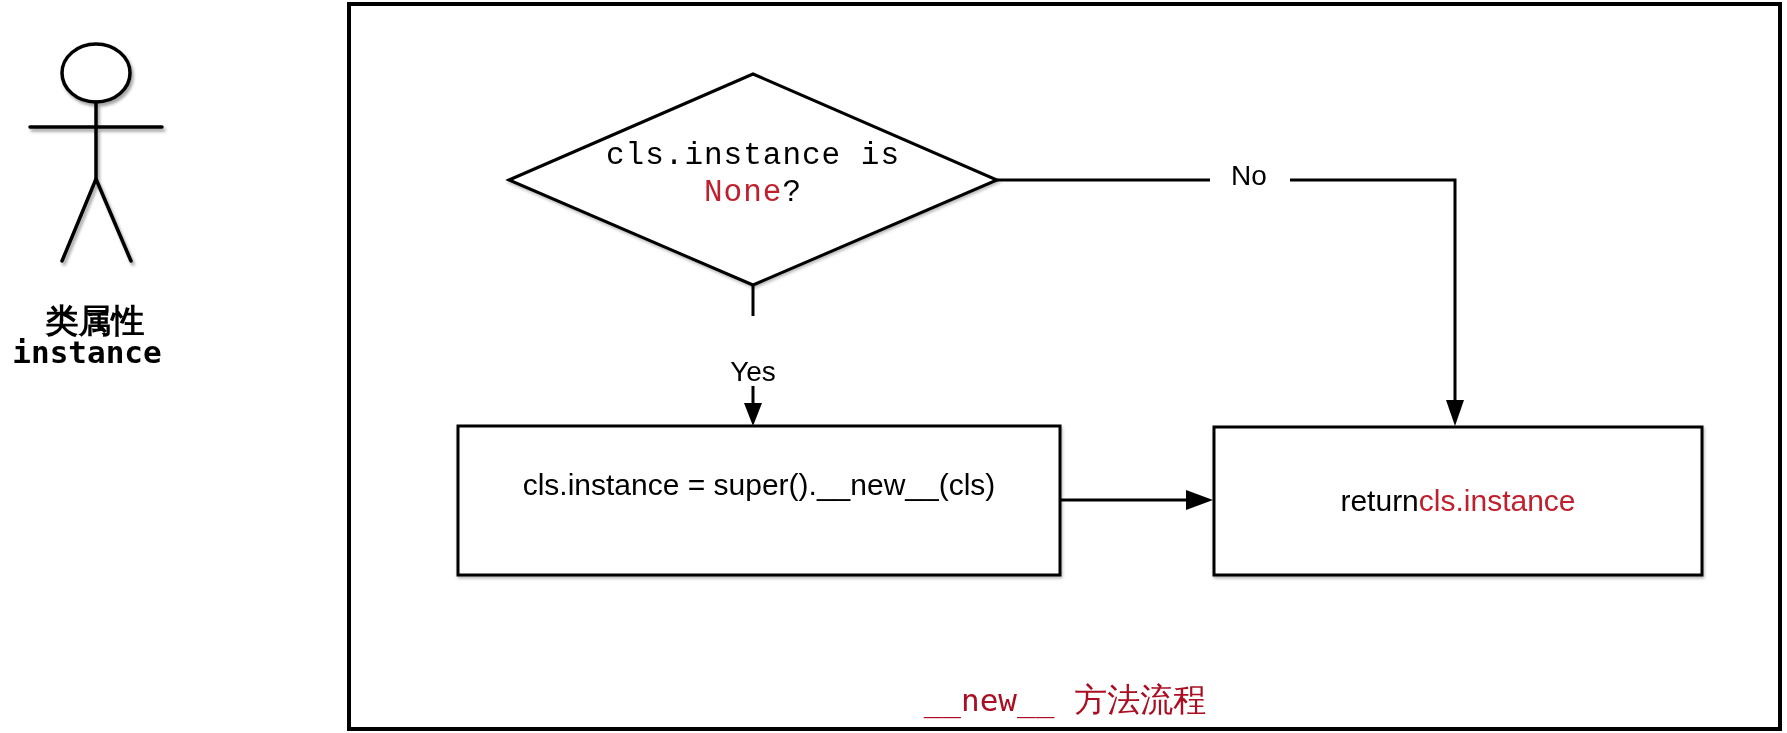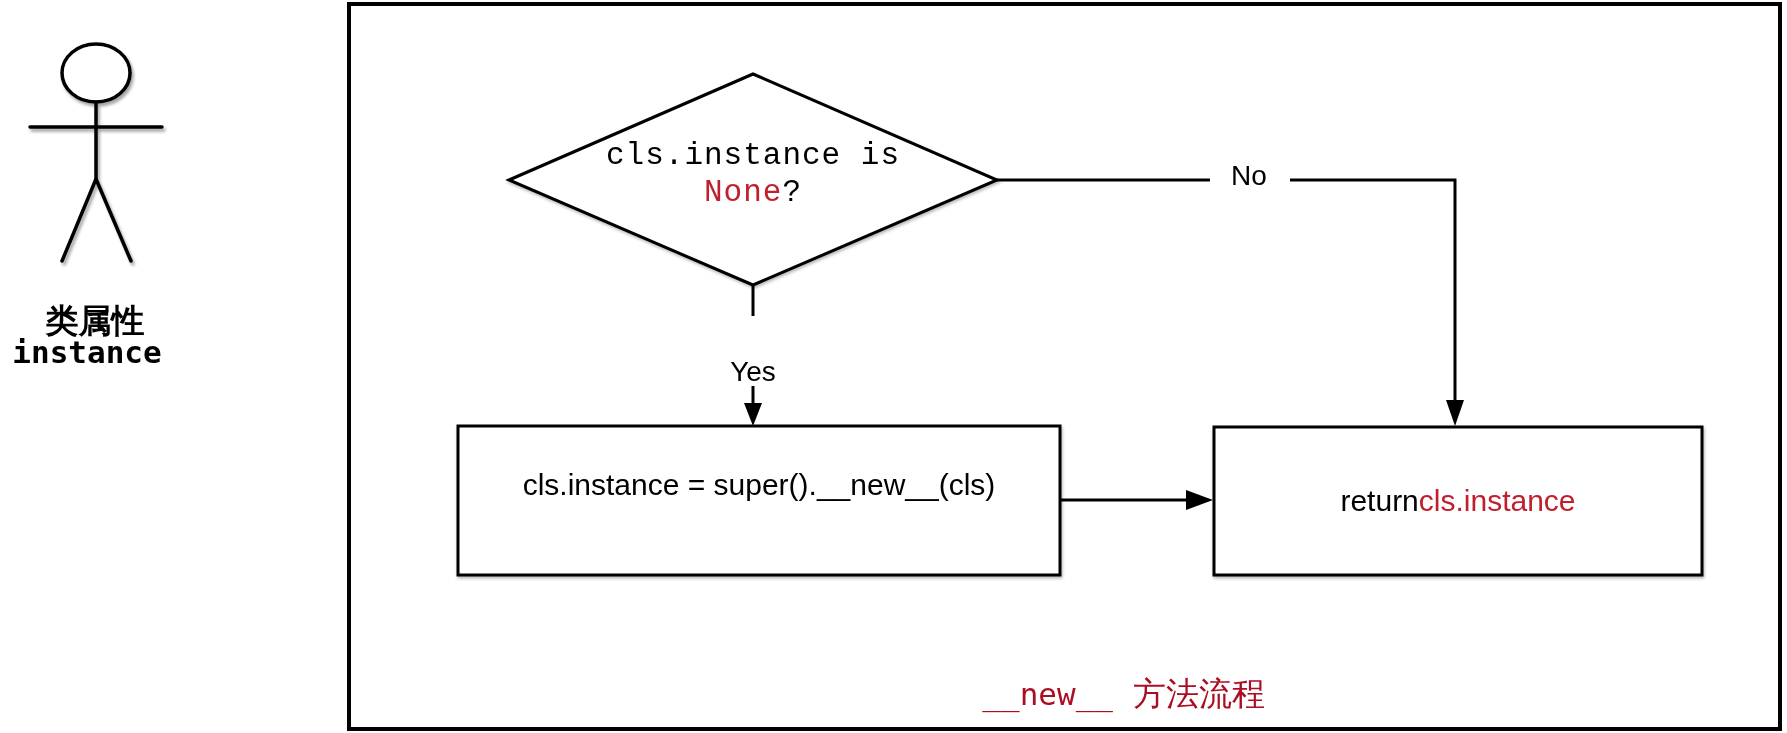--- a/index.html
+++ b/index.html
@@ -64,22 +64,22 @@
     font-size: 30px;
     font-family: "Liberation Sans", sans-serif;
     white-space: nowrap;
   }
   .process-text { left: 458px; top: 410px; width: 602px; height: 149px; }
   .return-text  { left: 1214px; top: 427px; width: 488px; height: 148px; }
   .return-text .ret-prefix { }
   .return-text .ret-value { color: var(--keyword-red); }
 
   .caption {
-    left: 865px; top: 674px; width: 400px; text-align: right;
-    color: var(--caption-red); font-size: 33px; line-height: 39px;
+    left: 865px; top: 674px; width: 400px; text-align: center;
+    color: var(--caption-red); font-size: 33px; line-height: 52px;
   }
   .caption .cap-method {
     font-family: "DejaVu Sans Mono", monospace;
     font-size: 31px; margin-right: 20px;
   }
   .caption .cap-label { font-family: "Liberation Sans", sans-serif; }
 </style>
 </head>
 <body>
 

